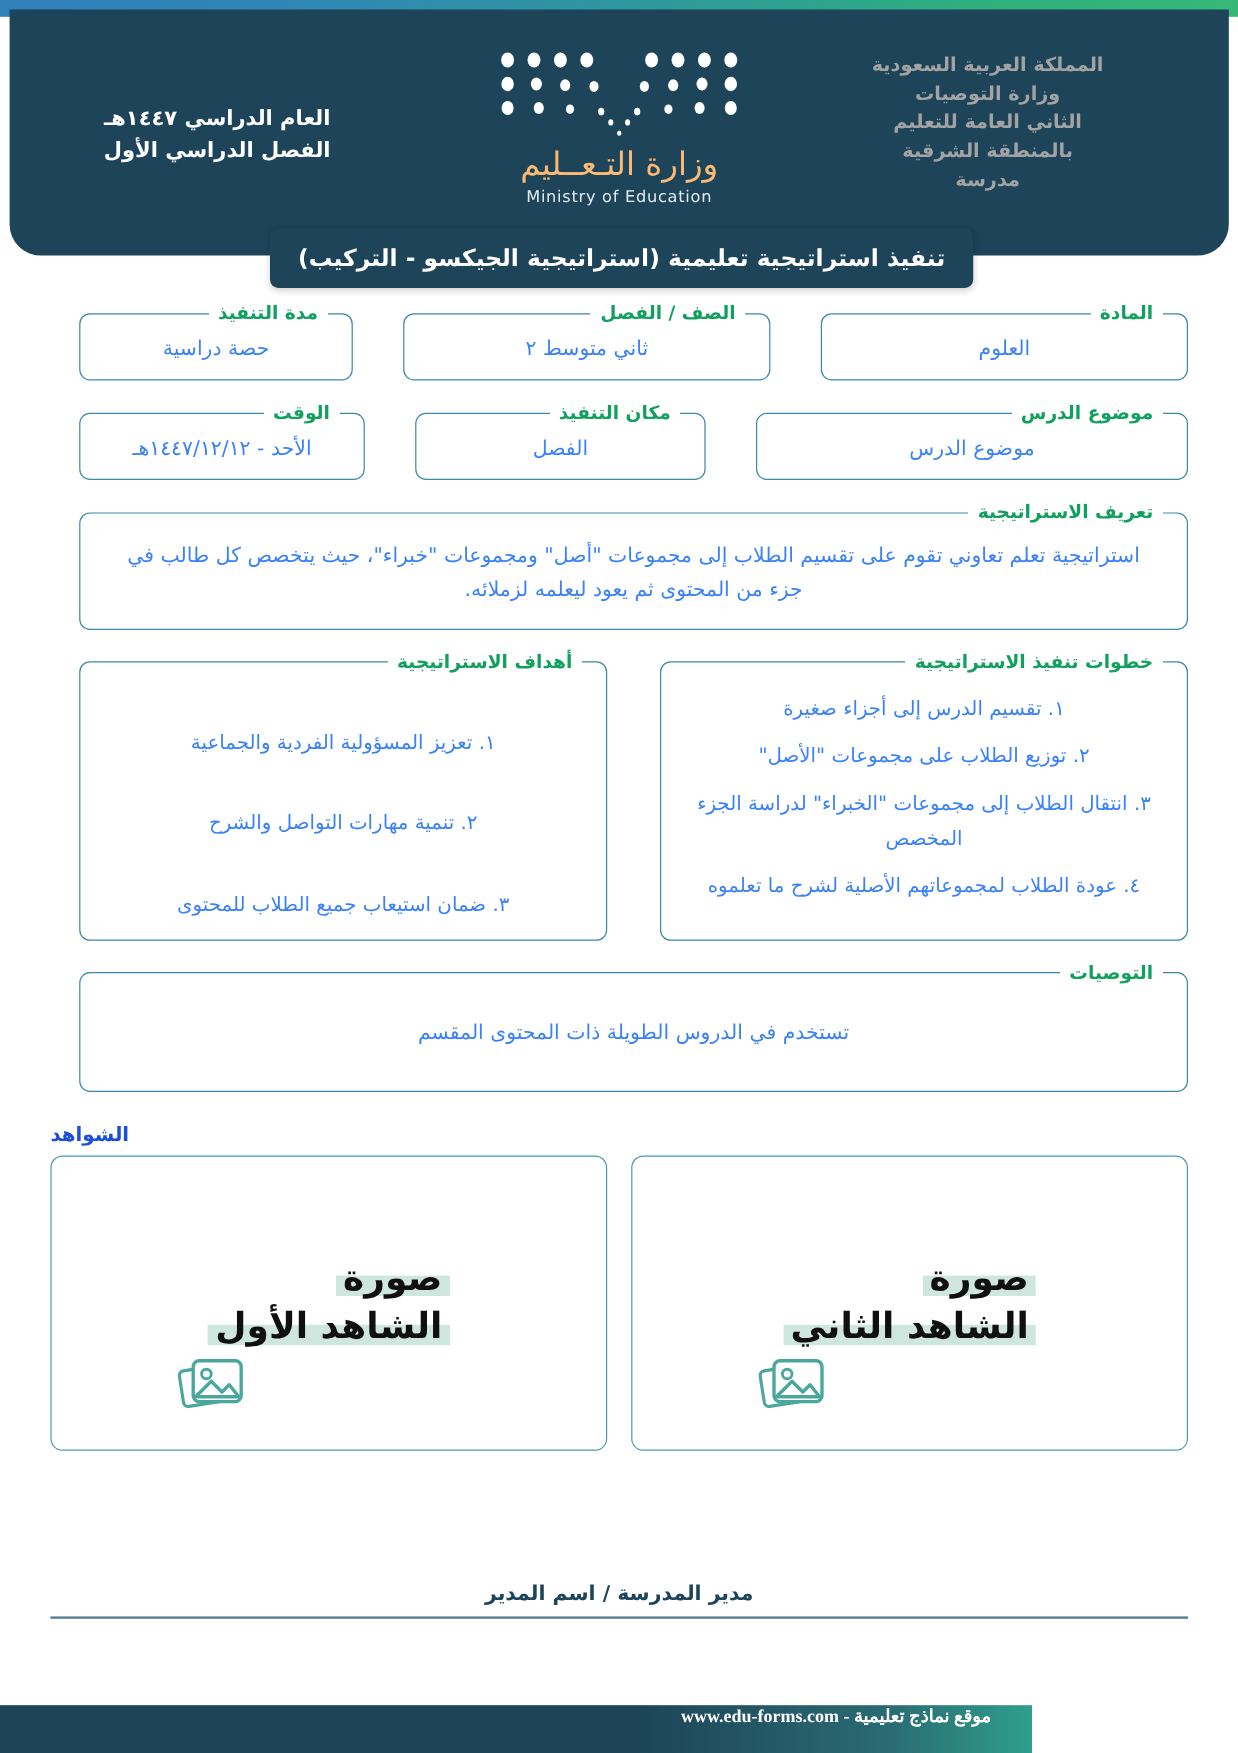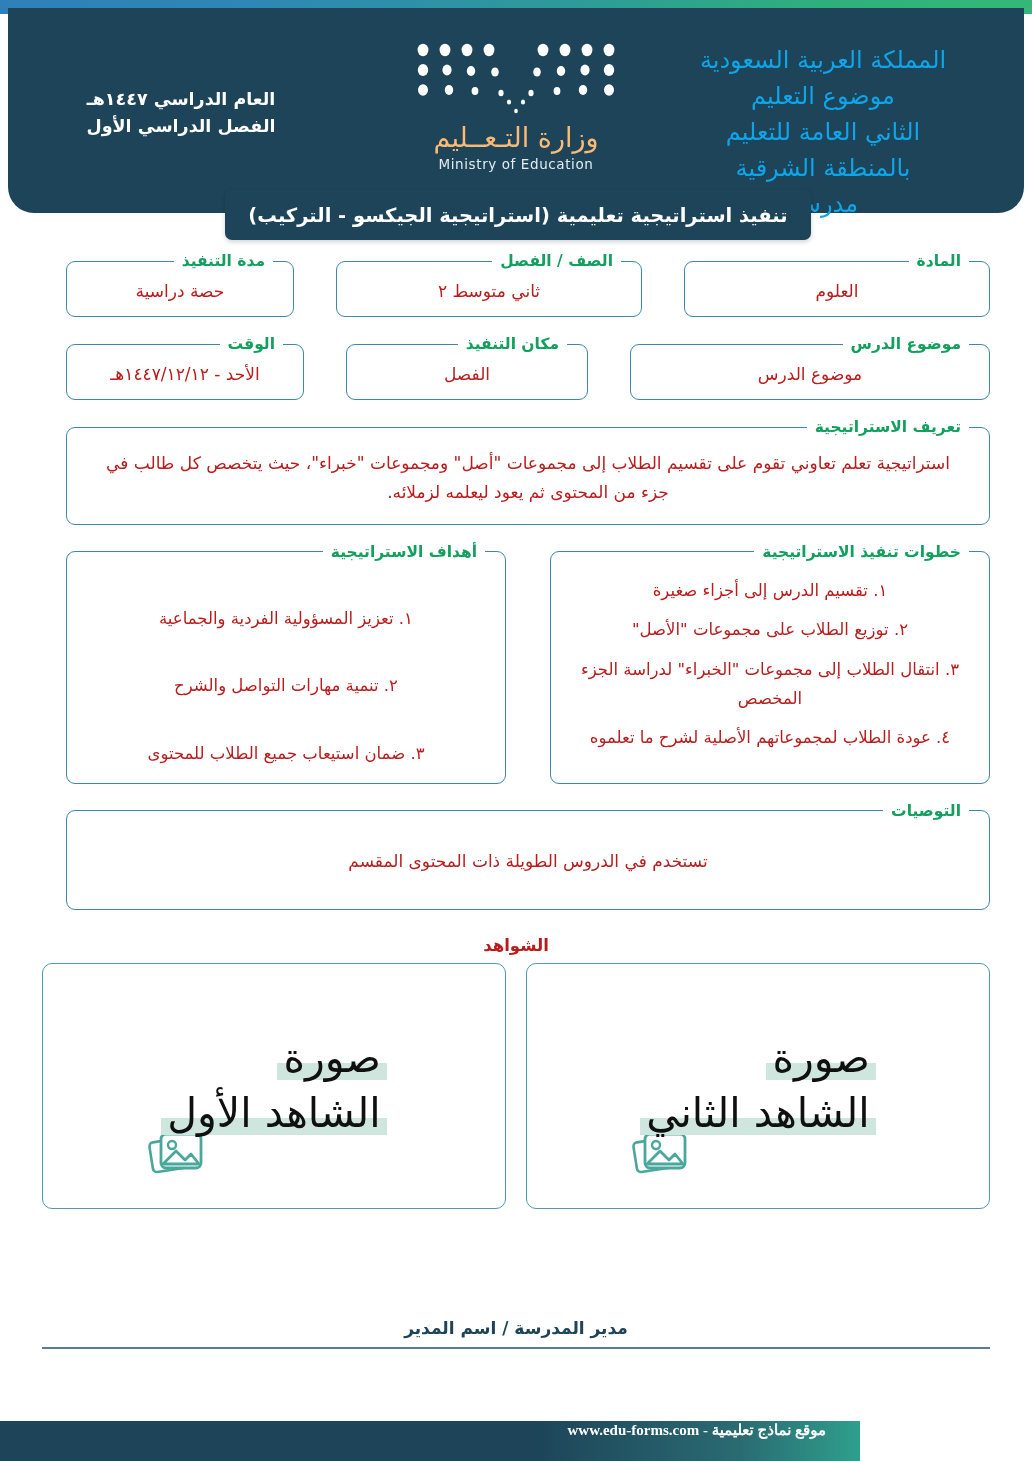--- a/index.html
+++ b/index.html
@@ -41,24 +41,24 @@
     position: relative;
     width: 100%;
     height: 100%;
   }
 
   .org-block {
     position: absolute;
     top: 34px;
     right: 66px;
     text-align: center;
-    color: #0ea5e9;
-    font-size: 24px;
+    color: #a3a3a3;
+    font-size: 16px;
     line-height: 1.5;
-    font-weight: 400;
+    font-weight: 700;
     width: 270px;
   }
   .org-block div { white-space: nowrap; }
 
   .year-block {
     position: absolute;
     top: 78px;
     left: 58px;
     text-align: center;
     color: #ffffff;
@@ -137,21 +137,21 @@
   fieldset.box > legend {
     color: #12a05e;
     font-size: 15.5px;
     font-weight: 700;
     padding: 0 8px;
     margin-right: 6px;
   }
   .val {
     text-align: center;
     font-size: 17px;
-    color: #b91c1c;
+    color: #3b82f6;
     line-height: 1.5;
     min-height: 26px;
   }
 
   .f-sub   { flex: 0 0 306px; }
   .f-class { flex: 0 0 306px; }
   .f-dur   { flex: 1 1 auto; }
 
   .f-topic { flex: 1 1 auto; }
   .f-place { flex: 0 0 242px; }
@@ -172,22 +172,22 @@
     padding: 6px 6px 4px;
     font-size: 16.5px;
   }
   .goals-box .val { padding-top: 34px; }
 
   .box-rec { margin-bottom: 26px; }
   .box-rec .val { padding: 20px 8px 24px; }
 
   
   .ev-head {
-    text-align: center;
-    color: #b91c1c;
+    text-align: left;
+    color: #1d4ed8;
     font-size: 16.5px;
     font-weight: 700;
     margin-bottom: 8px;
   }
   .ev-row {
     display: flex;
     gap: 20px;
   }
   .ev-card {
     flex: 1 1 50%;
@@ -195,22 +195,22 @@
     border: 1.3px solid #4f98b2;
     border-radius: 10px;
     background: #ffffff;
     position: relative;
     display: flex;
     flex-direction: column;
     align-items: center;
     justify-content: center;
   }
   .ev-line {
-    font-size: 41px;
-    font-weight: 400;
+    font-size: 30px;
+    font-weight: 700;
     color: #101010;
     line-height: 1.34;
     text-align: right;
     position: relative;
     display: inline-block;
   }
   .ev-line::after {
     content: "";
     position: absolute;
     left: -6px; right: -6px;
@@ -277,21 +277,21 @@
 
 <div class="page">
 
   <div class="top-strip"></div>
 
   <div class="header">
     <div class="header-inner">
 
       <div class="org-block">
         <div>المملكة العربية السعودية</div>
-        <div>موضوع التعليم</div>
+        <div>وزارة التوصيات</div>
         <div>الثاني العامة للتعليم</div>
         <div>بالمنطقة الشرقية</div>
         <div>مدرسة</div>
       </div>
 
       <div class="logo">
         <svg class="logo-dots" viewBox="0 0 230 78">
           <g fill="#ffffff">
             <ellipse cx="22" cy="10" rx="5.4" ry="6.2"></ellipse>
             <ellipse cx="44" cy="10" rx="5.4" ry="6.2"></ellipse>

